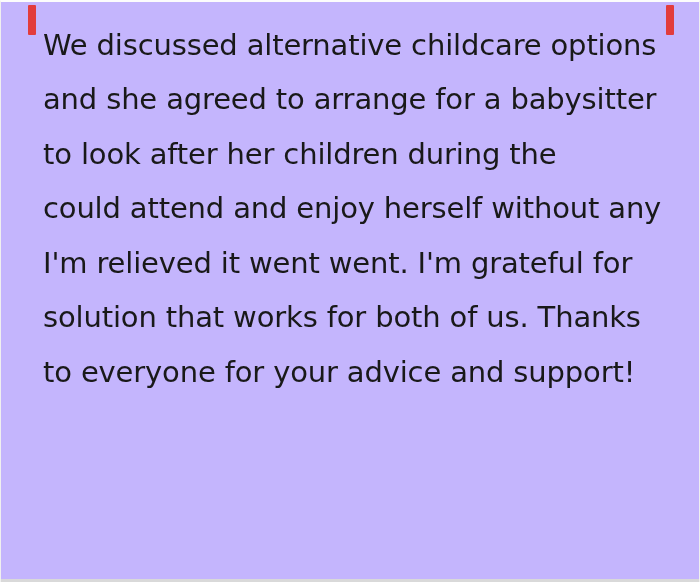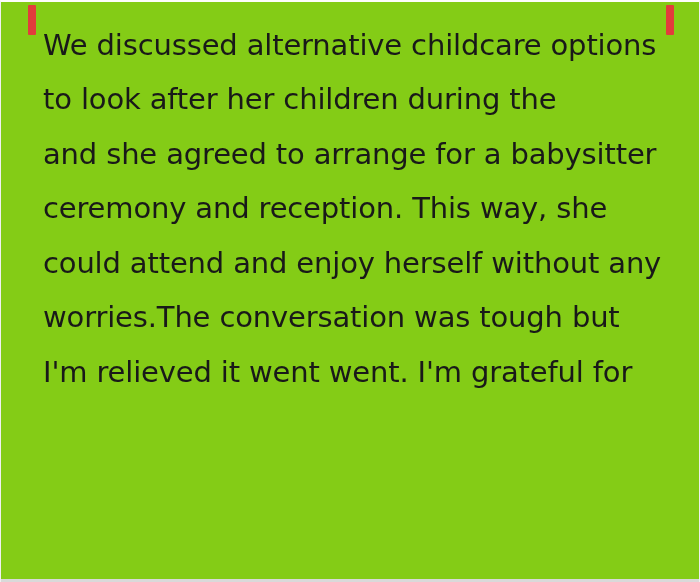--- a/index.html
+++ b/index.html
@@ -47,29 +47,29 @@
     left: 0;
     bottom: 0;
     width: 100%;
     height: 3px;
     background: #d9d9d9;
   }
 </style>
 </head>
 <body>
 
-<div class="canvas" style="background: #84cc16; text-decoration: underline;">
+<div class="canvas" style="background: #c4b5fd; text-decoration: underline;">
 
   <div class="red-bar left" style="background: rgb(226, 60, 60);"></div>
   <div class="red-bar right" style="background: rgb(226, 60, 60);"></div>
 
   <div class="story-text" style="color: rgb(25, 25, 25);">
     <div class="text-line">We discussed alternative childcare options</div>
+    <div class="text-line">and she agreed to arrange for a babysitter</div>
     <div class="text-line">to look after her children during the</div>
-    <div class="text-line">and she agreed to arrange for a babysitter</div>
-    <div class="text-line">ceremony and reception. This way, she</div>
     <div class="text-line">could attend and enjoy herself without any</div>
-    <div class="text-line">worries.The conversation was tough but</div>
     <div class="text-line">I'm relieved it went went. I'm grateful for</div>
+    <div class="text-line">solution that works for both of us. Thanks</div>
+    <div class="text-line">to everyone for your advice and support!</div>
   </div>
 
   <div class="bottom-edge" style="background: rgb(217, 217, 217);"></div>
 </div>
 
 </body></html>

